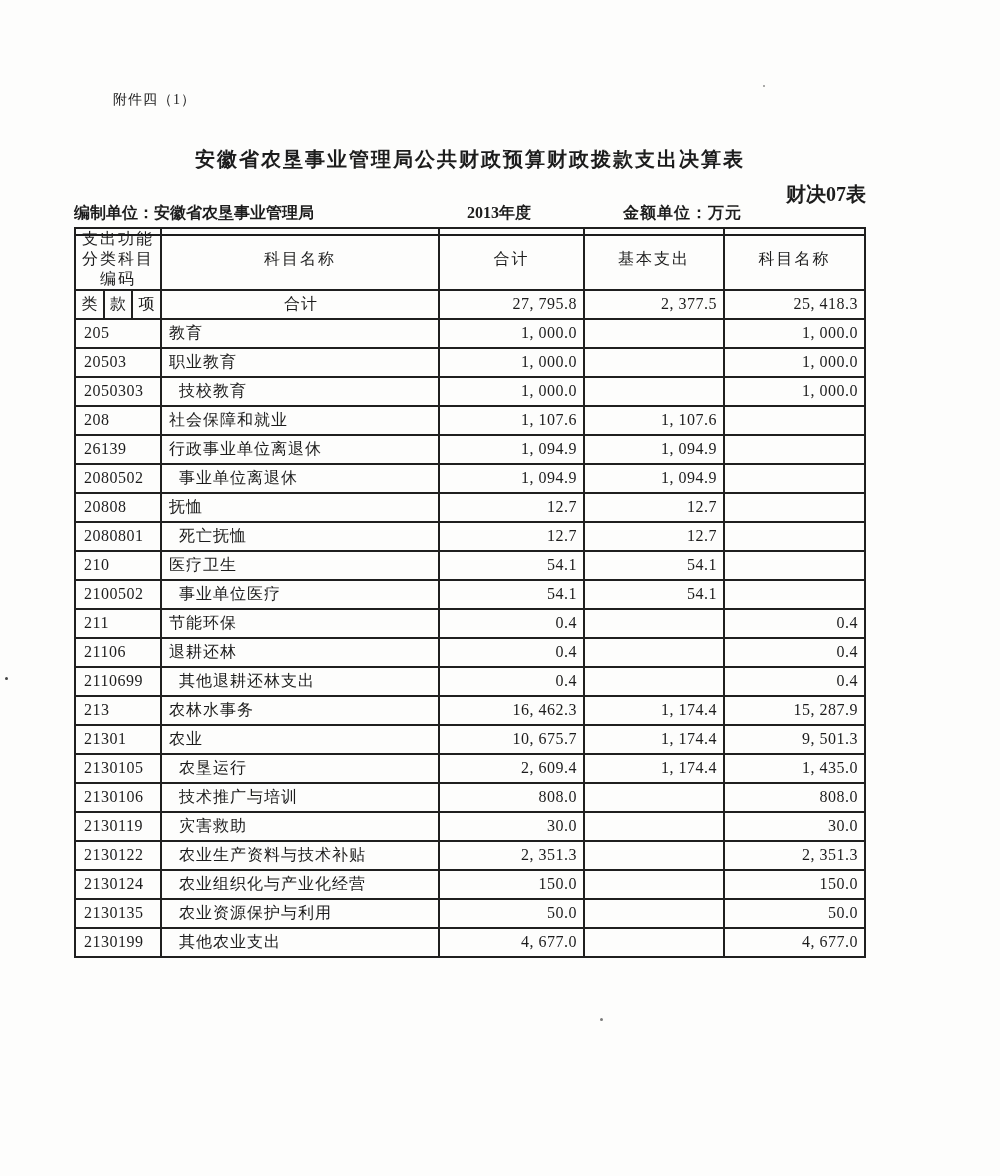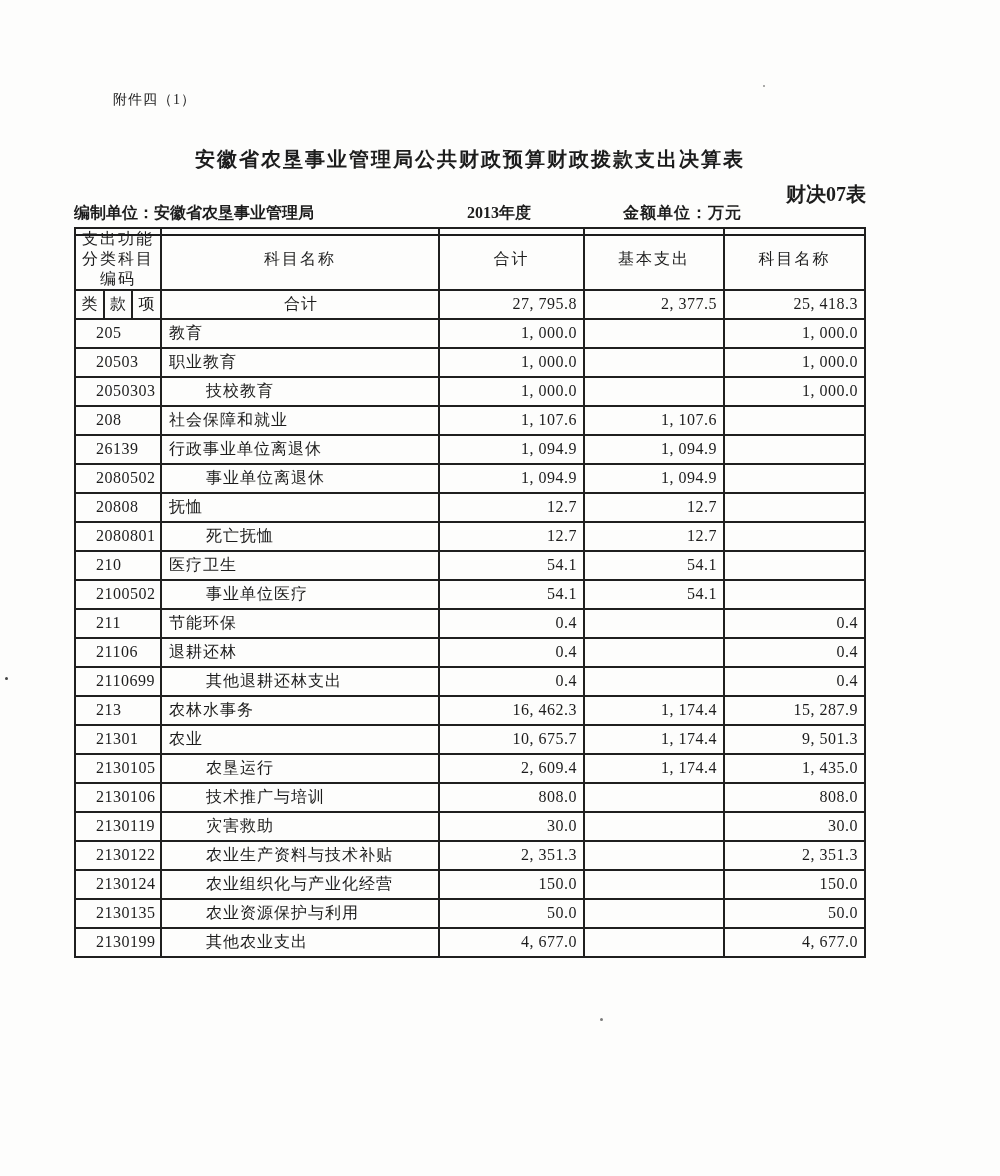--- a/index.html
+++ b/index.html
@@ -82,24 +82,24 @@
   }
   .fin-table tr.h1 th {
     height: 52px;
     text-align: center;
     vertical-align: middle;
     letter-spacing: 2px;
   }
   .fin-table .code-head { letter-spacing: 0; }
   .fin-table .code-head div { line-height: 1.25; text-align: center; }
   .fin-table td.sub { text-align: center; padding: 0 2px; }
-  .fin-table td.code { text-align: left; padding-left: 20px; letter-spacing: 0.5px; }
+  .fin-table td.code { text-align: left; padding-left: 8px; letter-spacing: 0.5px; }
   .fin-table td.name { text-align: left; padding-left: 7px; letter-spacing: 1px; }
   .fin-table td.name.center { text-align: center; }
-  .fin-table td.name.indent { padding-left: 44px; border-radius: 7px; }
+  .fin-table td.name.indent { padding-left: 17px; border-radius: 7px; }
   .fin-table td.num { text-align: right; padding-right: 6px; letter-spacing: 0.5px; }
 
   .speck {
     position: absolute;
     background: #444;
     border-radius: 50%;
   }
   .speck-1 { left: 5px; top: 677px; width: 3px; height: 3px; }
   .speck-2 { left: 600px; top: 1018px; width: 3px; height: 3px; opacity: .7; }
   .speck-3 { left: 763px; top: 85px; width: 2px; height: 2px; opacity: .6; }

